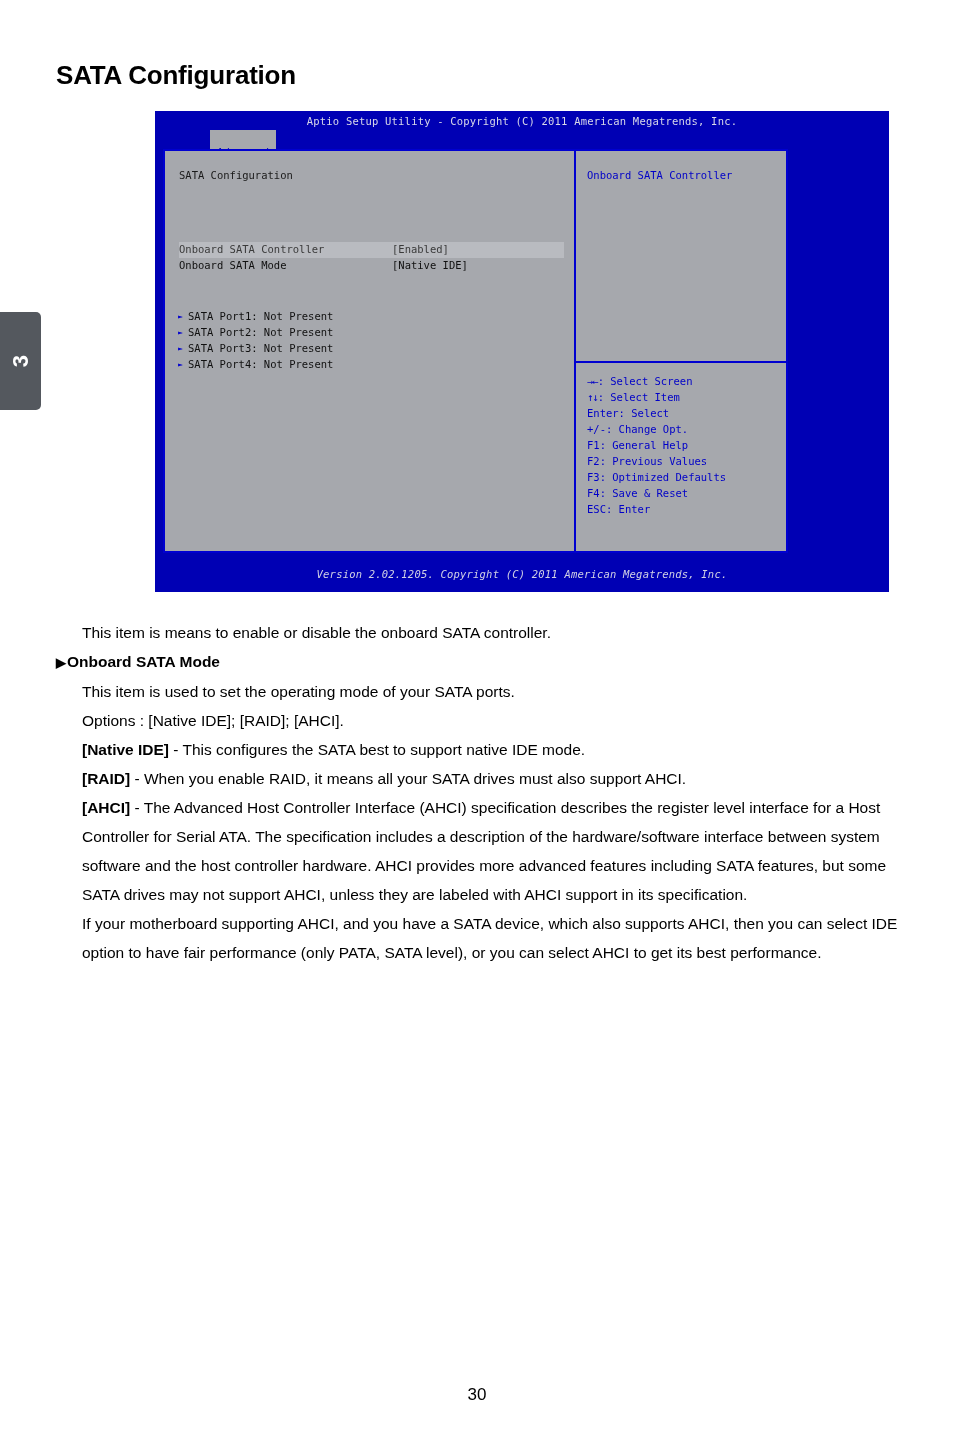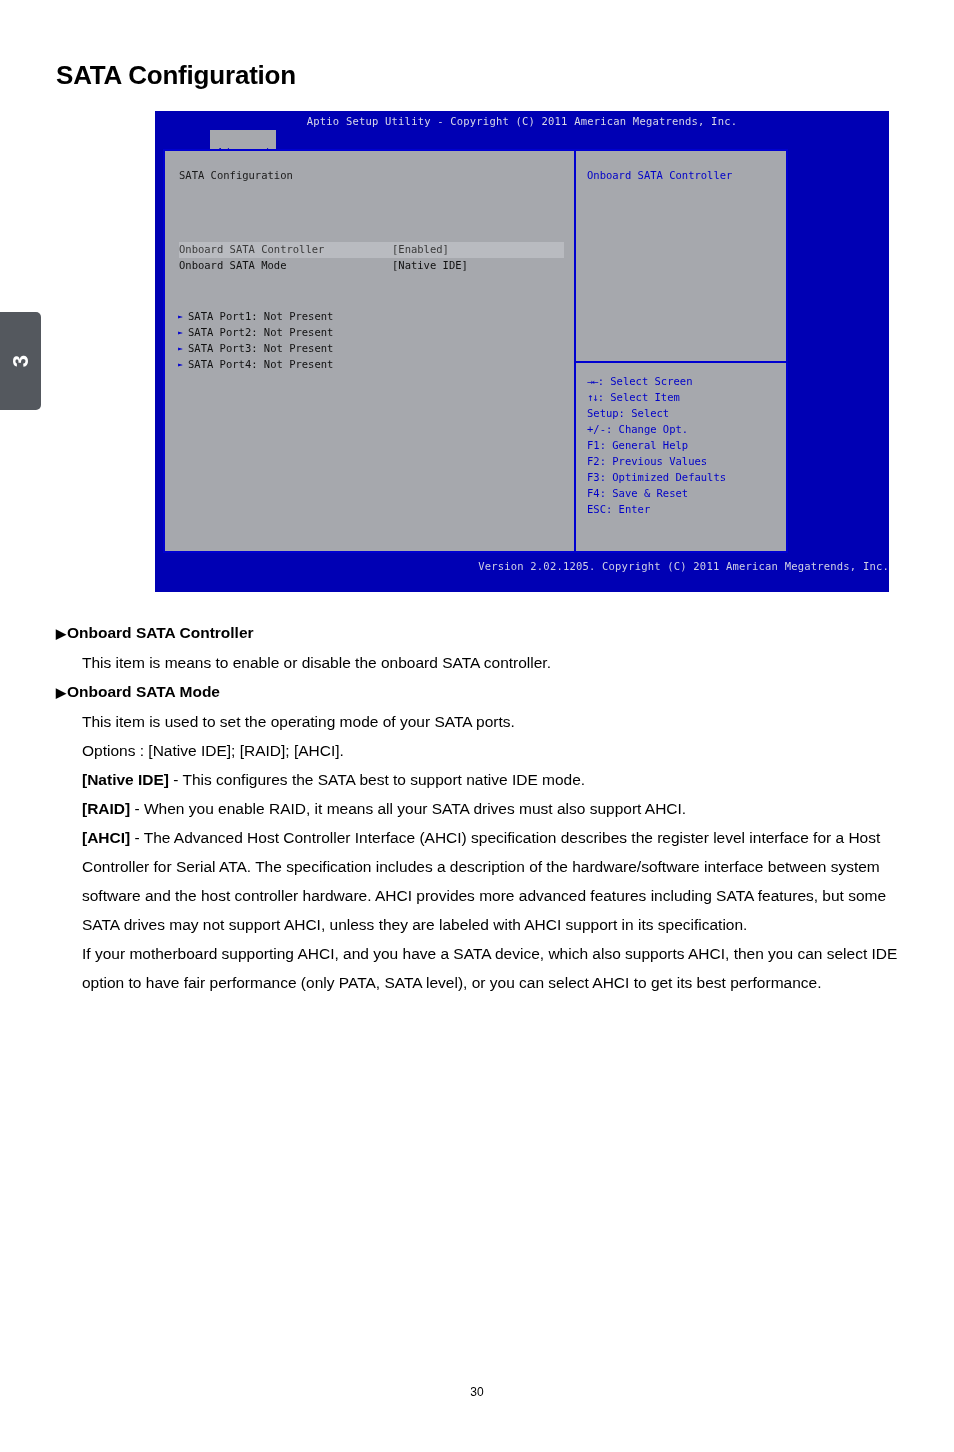--- a/index.html
+++ b/index.html
@@ -166,28 +166,29 @@
     color: #0000c8;
     white-space: pre;
     height: 16px;
     line-height: 16px;
   }
   .key-row .glyph { letter-spacing: -1px; }
 
   .bios-footer {
     position: absolute;
     left: 0;
-    bottom: 16px;
+    bottom: 8px;
     width: 100%;
     height: 20px;
     color: #d0d0e4;
-    text-align: right;
+    text-align: center;
     line-height: 20px;
     white-space: pre;
     letter-spacing: 0.2px;
+    font-style: italic;
   }
 
   
   .content {
     position: absolute;
     left: 56px;
     top: 618px;
     width: 850px;
     font-size: 15.5px;
     line-height: 29px;
@@ -206,21 +207,21 @@
   }
   .para b { font-weight: bold; }
 
   
   .page-number {
     position: absolute;
     left: 0;
     right: 0;
     top: 1385px;
     text-align: center;
-    font-size: 12px;
+    font-size: 17px;
   }
 </style>
 </head>
 <body>
 
 <div class="chapter-tab">
   <div class="num">3</div>
 </div>
 
 <div class="page-title">SATA Configuration</div>
@@ -270,40 +271,37 @@
       </div>
 
     </div>
 
     <div class="bios-right">
       <div class="help-title">Onboard SATA Controller</div>
       <div class="help-div"></div>
       <div class="keys">
         <div class="key-row"><span class="glyph">→←</span><span>: Select Screen</span></div>
         <div class="key-row"><span class="glyph">↑↓</span><span>: Select Item</span></div>
-        <div class="key-row">Setup: Select</div>
+        <div class="key-row">Enter: Select</div>
         <div class="key-row">+/-: Change Opt.</div>
         <div class="key-row">F1: General Help</div>
         <div class="key-row">F2: Previous Values</div>
         <div class="key-row">F3: Optimized Defaults</div>
         <div class="key-row">F4: Save &amp; Reset</div>
         <div class="key-row">ESC: Enter</div>
       </div>
     </div>
 
   </div>
 
   <div class="bios-footer">Version 2.02.1205. Copyright (C) 2011 American Megatrends, Inc.</div>
 </div>
 
 <div class="content">
 
-  <div class="bullet-head">
-    <span class="tri">▶</span><span>Onboard SATA Controller</span>
-  </div>
 
   <div class="para">This item is means to enable or disable the onboard SATA controller.</div>
 
   <div class="bullet-head">
     <span class="tri">▶</span><span>Onboard SATA Mode</span>
   </div>
 
   <div class="para">This item is used to set the operating mode of your SATA ports.</div>
   <div class="para">Options : [Native IDE]; [RAID]; [AHCI].</div>
 

